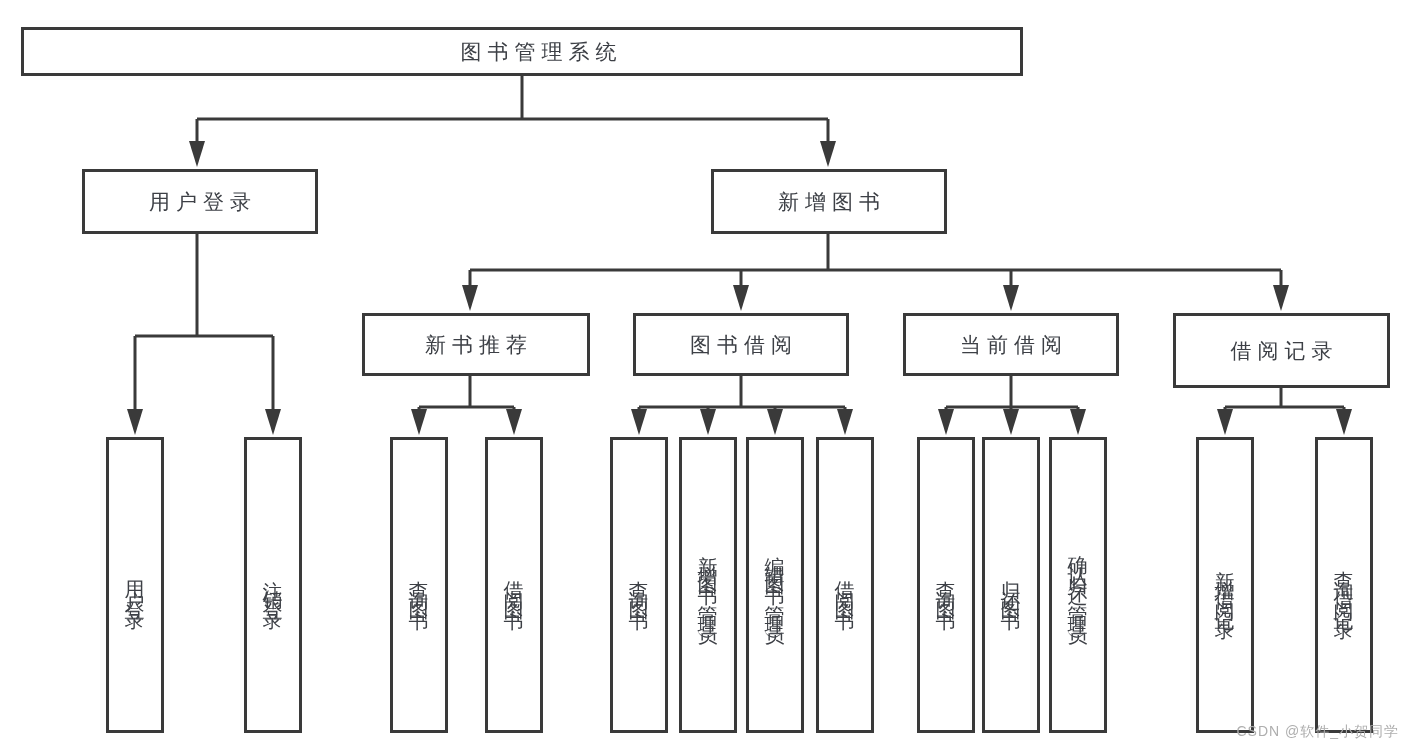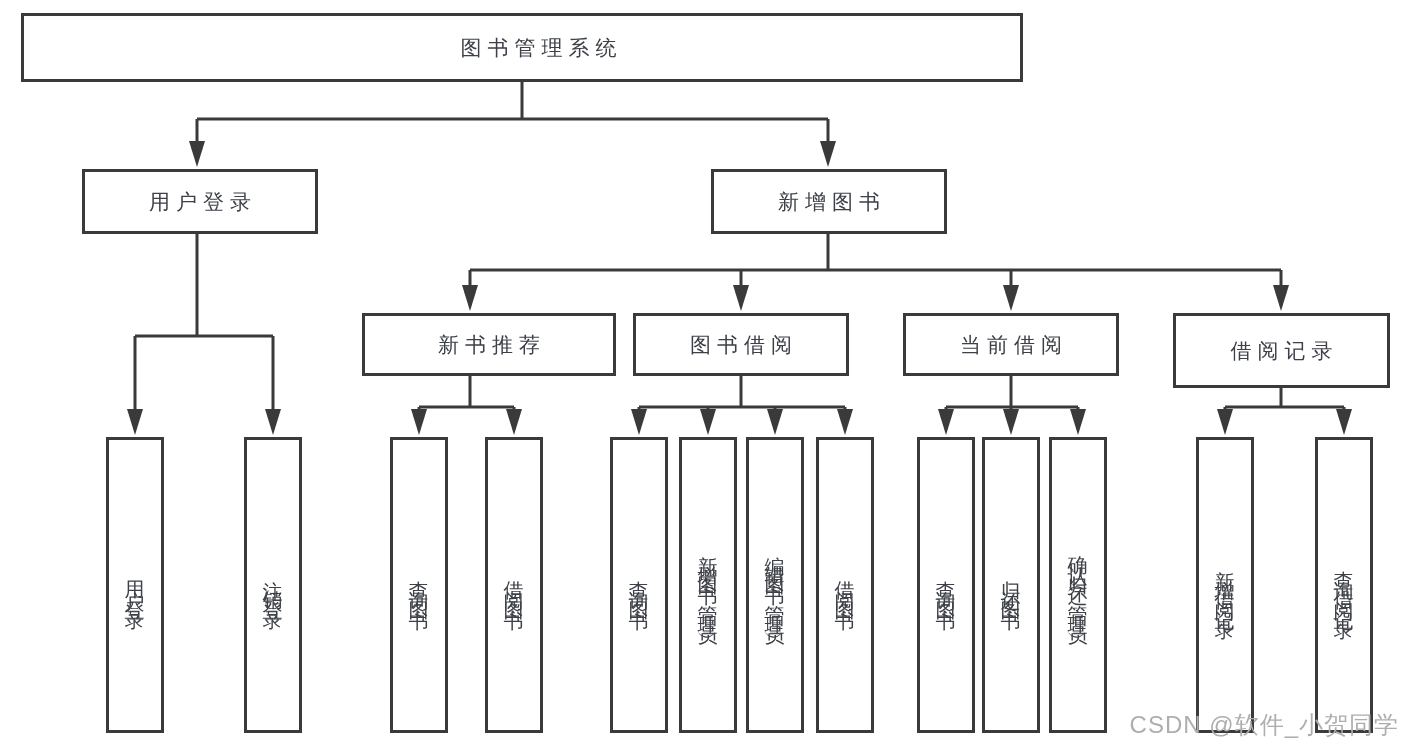--- a/index.html
+++ b/index.html
@@ -44,21 +44,21 @@
     text-orientation: mixed;
     color: #3d4046;
     font-size: 20px;
     letter-spacing: 10px;
     line-height: 1;
   }
   .watermark {
     position: absolute;
     right: 6px;
     bottom: 6px;
-    font-size: 24px;
+    font-size: 14px;
     color: #aeaeae;
     letter-spacing: 1px;
     white-space: nowrap;
     text-align: right;
   }
 </style>
 </head>
 <body>
 
 <div class="stage">
@@ -89,32 +89,32 @@
       <polygon points="767,409 783,409 775,435"></polygon>
       <polygon points="837,409 853,409 845,435"></polygon>
       <polygon points="938,409 954,409 946,435"></polygon>
       <polygon points="1003,409 1019,409 1011,435"></polygon>
       <polygon points="1070,409 1086,409 1078,435"></polygon>
       <polygon points="1217,409 1233,409 1225,435"></polygon>
       <polygon points="1336,409 1352,409 1344,435"></polygon>
     </g>
   </svg>
 
-  <div class="node" style="left:21px; top:13px; width:1002px; height:69px;padding-left:33px;">
+  <div class="node" style="left:21px; top:27px; width:1002px; height:49px;padding-left:33px;">
     <span>图书管理系统</span>
   </div>
 
   <div class="node" style="left:82px; top:169px; width:236px; height:65px;">
     <span>用户登录</span>
   </div>
   <div class="node" style="left:711px; top:169px; width:236px; height:65px;">
     <span>新增图书</span>
   </div>
 
-  <div class="node" style="left:362px; top:313px; width:254px; height:63px;">
+  <div class="node" style="left:362px; top:313px; width:228px; height:63px;">
     <span>新书推荐</span>
   </div>
   <div class="node" style="left:633px; top:313px; width:216px; height:63px;">
     <span>图书借阅</span>
   </div>
   <div class="node" style="left:903px; top:313px; width:216px; height:63px;">
     <span>当前借阅</span>
   </div>
   <div class="node" style="left:1173px; top:313px; width:217px; height:75px;">
     <span>借阅记录</span>

